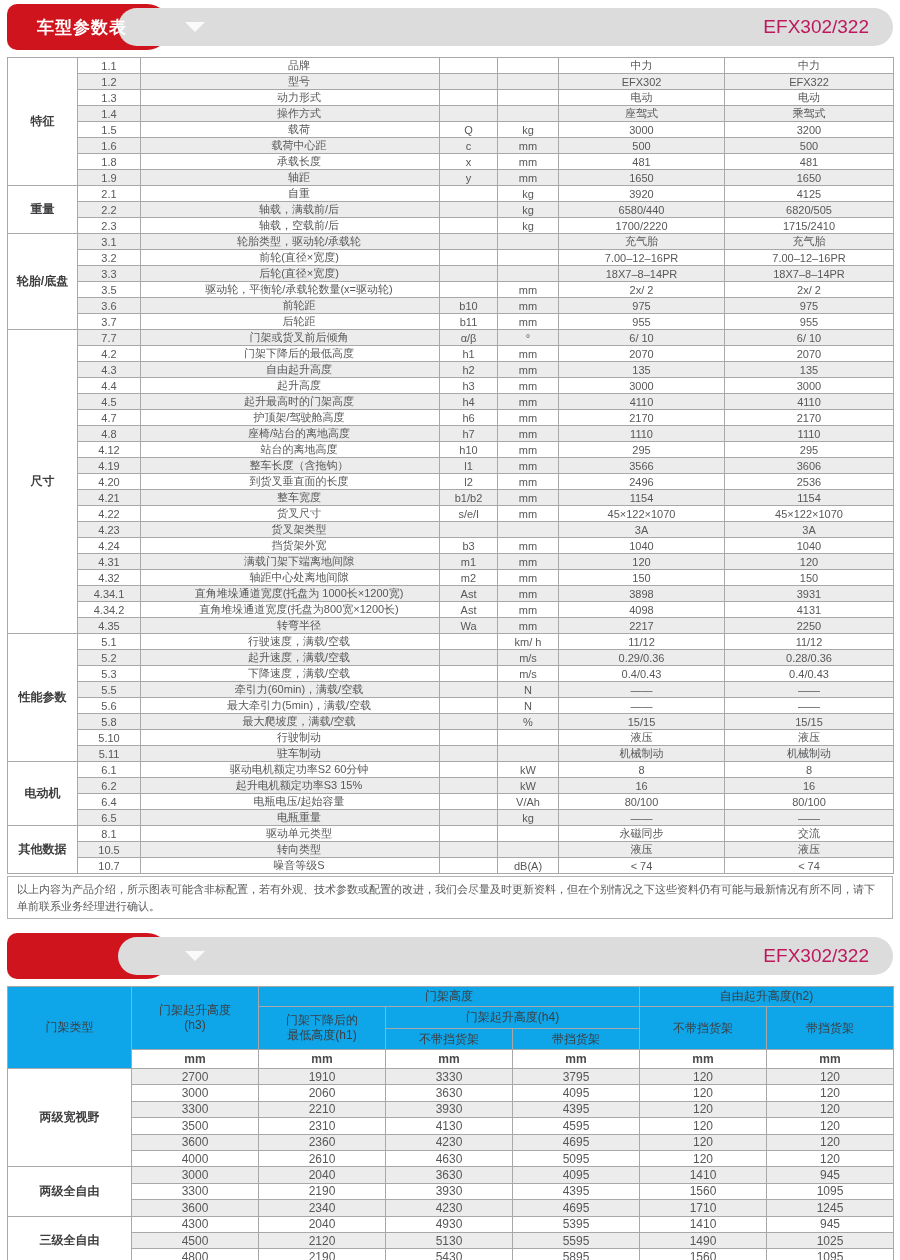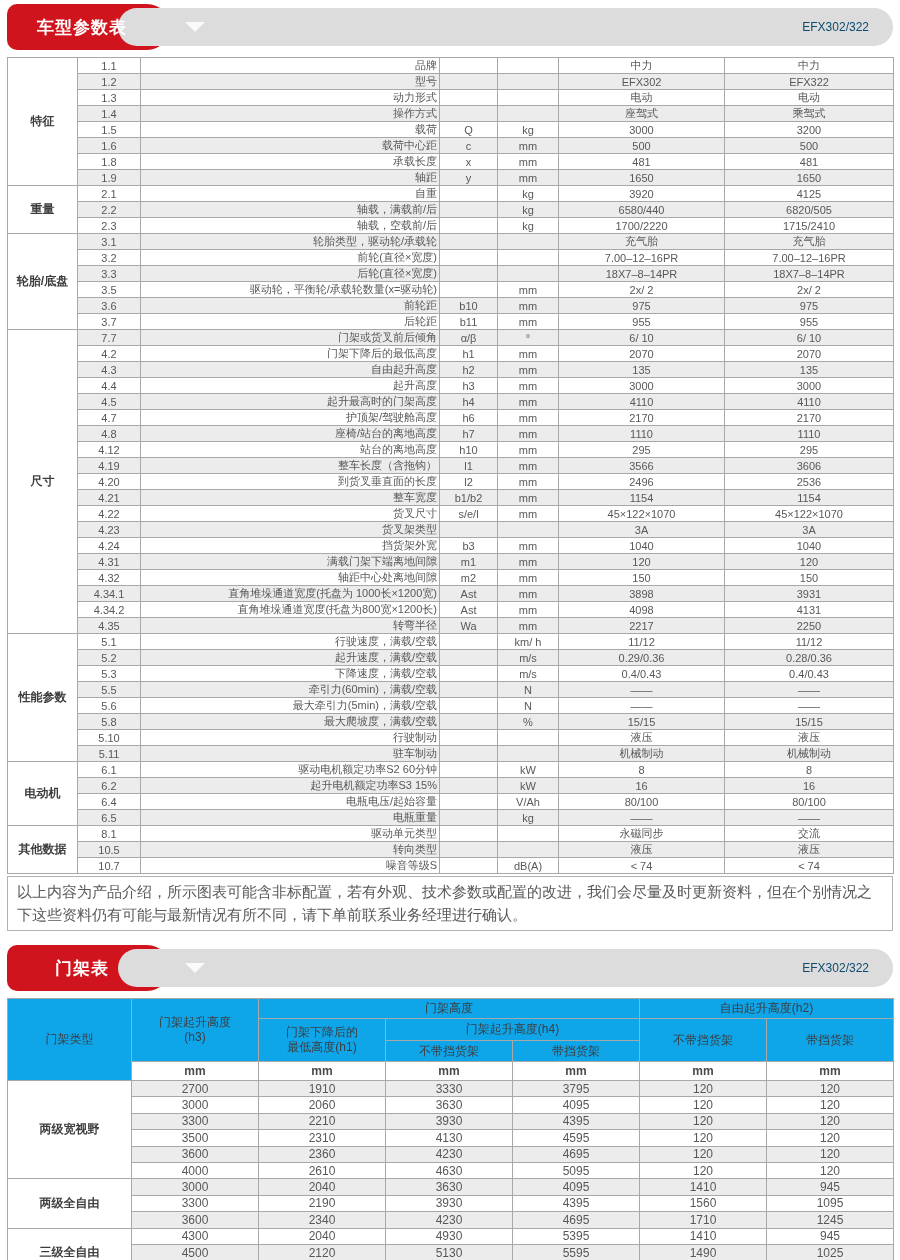--- a/index.html
+++ b/index.html
@@ -12,37 +12,37 @@
                 background: #dcdcdc; border-radius: 19px; z-index: 2; }
   .band .tab { position: absolute; left: 0; top: 1px; width: 163px; height: 46px;
                background: #d0141d; border-radius: 10px 23px 23px 10px; z-index: 1; }
   .band .tab-label { position: absolute; left: 0; top: 1px; width: 150px; height: 46px; z-index: 3;
                color: #ffffff; font-weight: bold; font-size: 17px; letter-spacing: 1px;
                display: flex; align-items: center; justify-content: center; }
   .band .tri { position: absolute; left: 178px; top: 19px; z-index: 4; width: 0; height: 0;
                border-left: 10px solid transparent; border-right: 10px solid transparent;
                border-top: 10px solid #fafafa; }
   .band .model { position: absolute; right: 24px; top: 5px; height: 38px; z-index: 3;
-               display: flex; align-items: center; color: #0c4a6e; font-size: 12px; }
+               display: flex; align-items: center; color: #be185d; font-size: 19px; }
 
   
   table { border-collapse: collapse; table-layout: fixed; width: 886px; margin-left: 7px;
           border: 1px solid #8f8f8f; }
   td { border: 1px solid #a8a8a8; text-align: center; vertical-align: middle;
        color: #57585a; overflow: hidden; white-space: nowrap; }
 
   .spec { font-size: 11px; }
   .spec td { height: 14.4px; padding: 0 2px; }
-  .spec td.col-desc { text-align: right; padding-left: 20px; }
+  .spec td.col-desc { text-align: center; padding-left: 20px; }
   .spec td.cat { font-weight: bold; color: #3d3d3f; font-size: 12px; background: #ffffff; white-space: normal; }
   .spec tr.stripe td { background: #ececec; }
   .spec tr.stripe td.cat { background: #ffffff; }
 
   .disclaimer { width: 886px; margin: 2px 0 13px 7px; border: 1px solid #b2b2b2;
-                padding: 4px 9px; font-size: 15px; line-height: 1.5; color: #58595b; }
+                padding: 4px 9px; font-size: 11px; line-height: 1.5; color: #58595b; }
 
   .mast { font-size: 12px; }
   .mast td { height: 16.4px; }
   .mast td.hdr { font-weight: normal; color: #3d3d3f; background: #0ea5e9; white-space: pre-line; line-height: 1.25; margin-left: 24px; }
   .mast tr.hr1 td { height: 20px; }
   .mast tr.hr2 td { height: 22px; }
   .mast tr.hr3 td { height: 21px; }
   .mast tr.hrmm td { height: 19px; font-weight: bold; color: #4a4a4c; background: #ffffff; }
   .mast td.cat { font-weight: bold; color: #3d3d3f; background: #ffffff; }
   .mast tr.stripe td { background: #ececec; }
@@ -486,21 +486,20 @@
         <td class="col-v2">&lt; 74</td>
       </tr>
     </tbody>
 </table>
 
 <div class="disclaimer">以上内容为产品介绍，所示图表可能含非标配置，若有外观、技术参数或配置的改进，我们会尽量及时更新资料，但在个别情况之下这些资料仍有可能与最新情况有所不同，请下单前联系业务经理进行确认。</div>
 
 <div class="band">
   <div class="tab"></div>
   <div class="pill"></div>
-  <div class="tab-label">门架表</div>
   <div class="tri"></div>
   <div class="model">EFX302/322</div>
 </div>
 
 <table class="mast">
   <colgroup>
     <col style="width:124px">
       <col style="width:127px">
       <col style="width:127px">
       <col style="width:127px">

